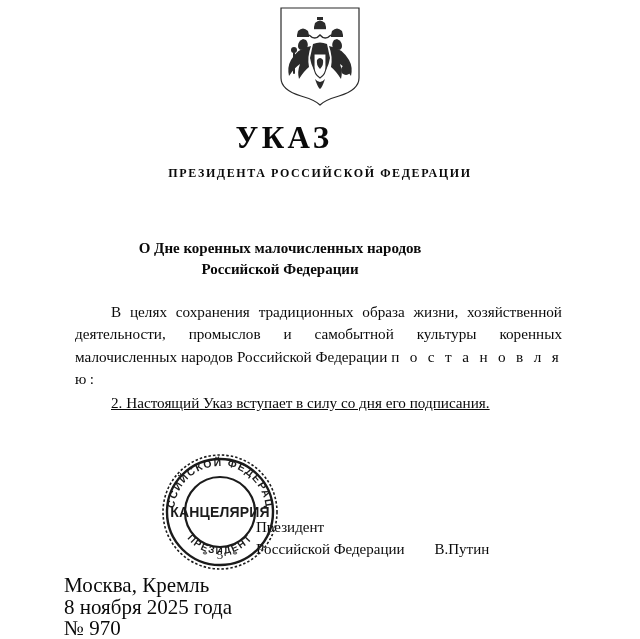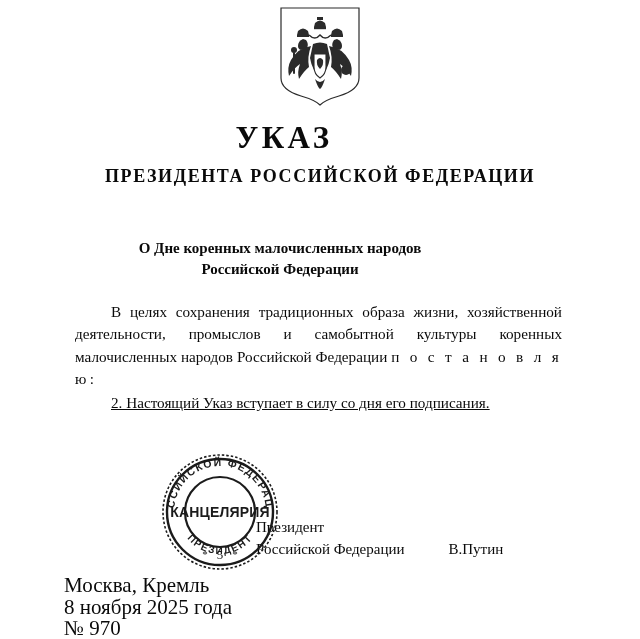--- a/index.html
+++ b/index.html
@@ -52,21 +52,21 @@
     letter-spacing: 3.5px;
     line-height: 1.05;
     font-family: "Liberation Serif", "DejaVu Serif", serif;
   }
   .doc-subtitle {
     position: absolute;
     top: 167px;
     left: 0;
     width: 640px;
     text-align: center;
-    font-size: 18px;
+    font-size: 12px;
     font-weight: 700;
     letter-spacing: 1.6px;
     line-height: 1.1;
   }
 
   
   .subject {
     position: absolute;
     top: 238px;
     left: 0;
@@ -113,21 +113,21 @@
   }
   .sig-line {
     display: flex;
     align-items: baseline;
   }
   .sig-role {
     display: inline-block;
     white-space: nowrap;
   }
   .sig-name {
-    margin-left: 44px;
+    margin-left: 30px;
     white-space: nowrap;
   }
 
   
   .stamp {
     position: absolute;
     top: 450px;
     left: 158px;
     width: 124px;
     height: 124px;

